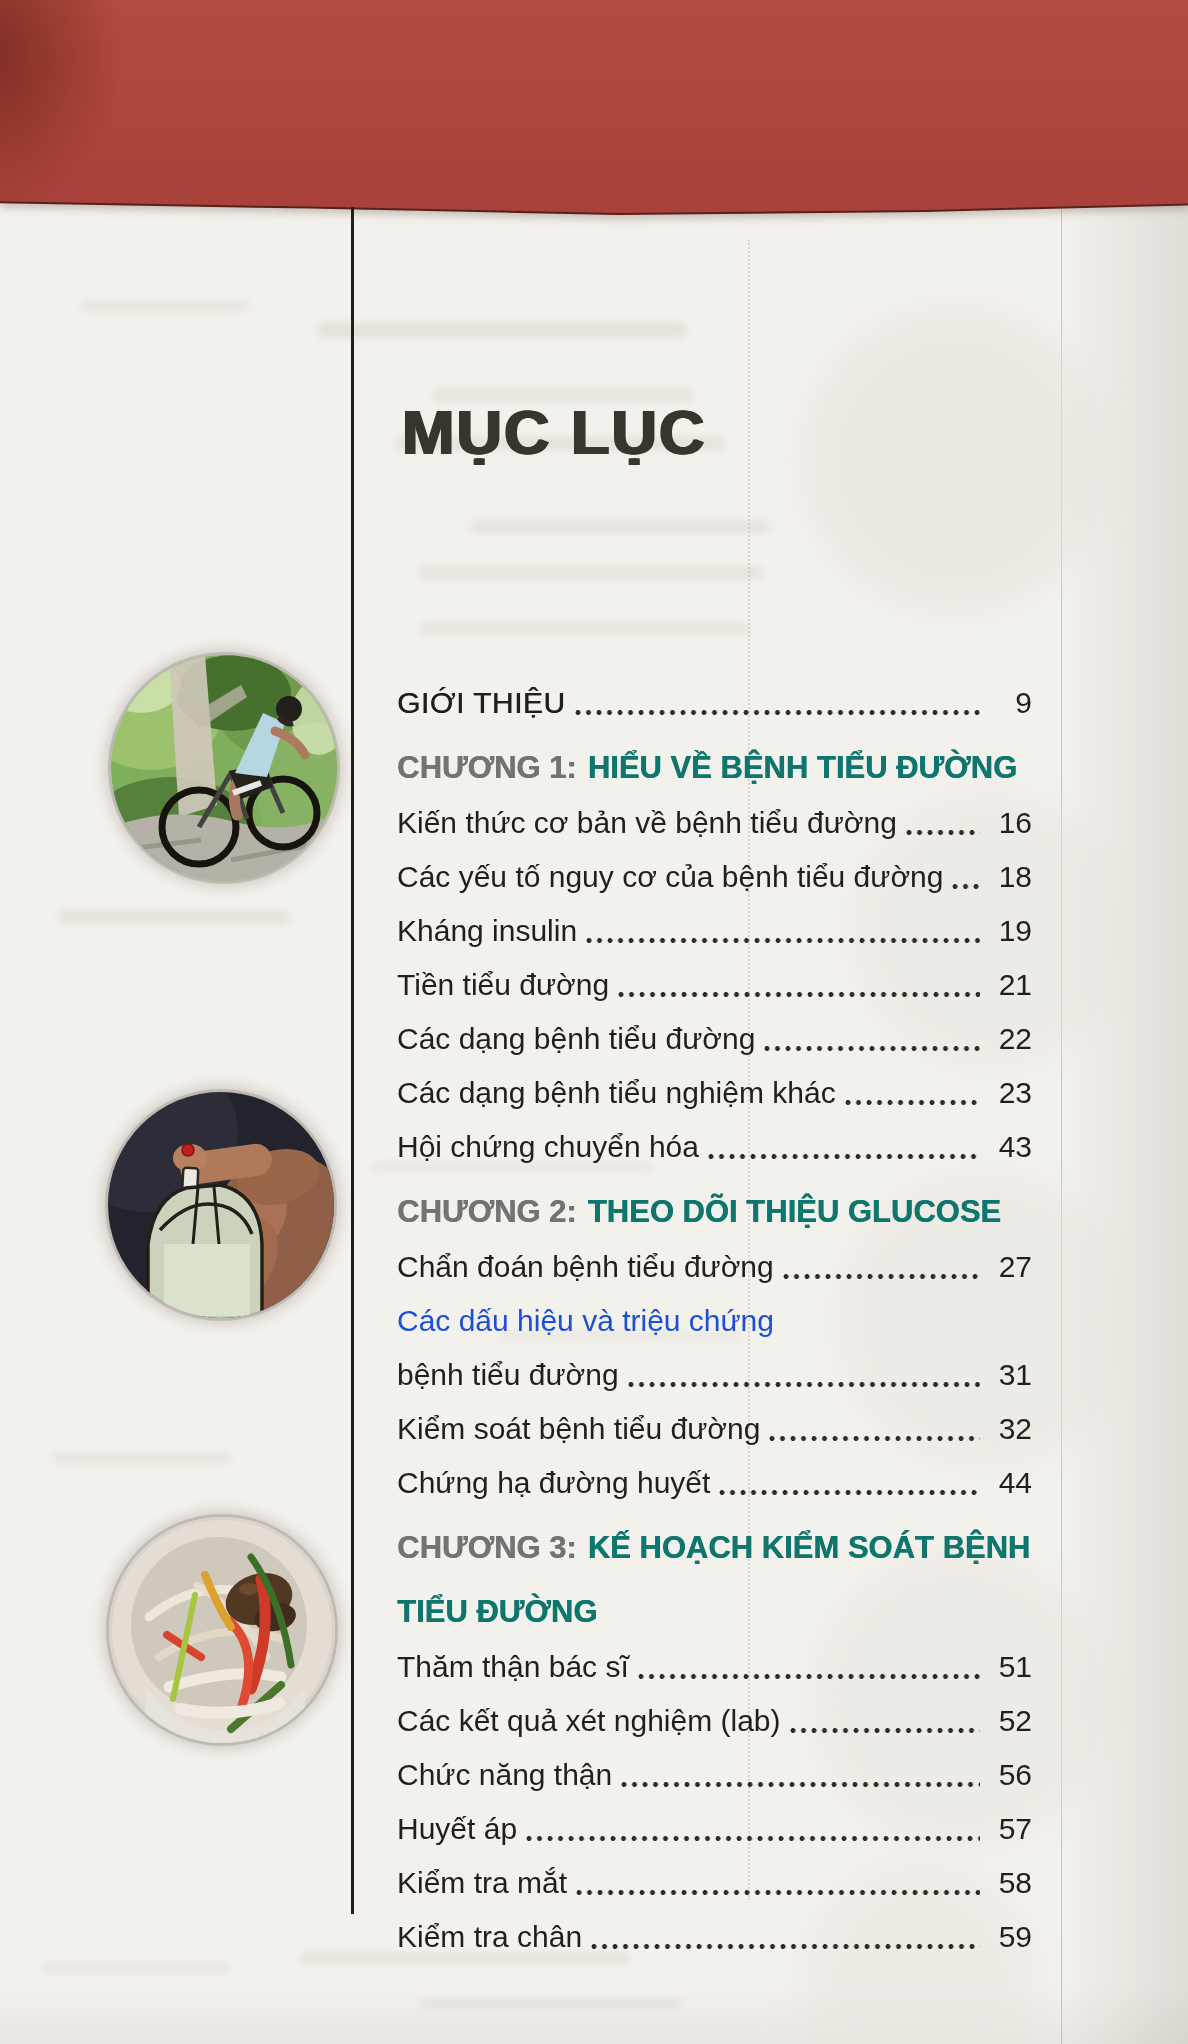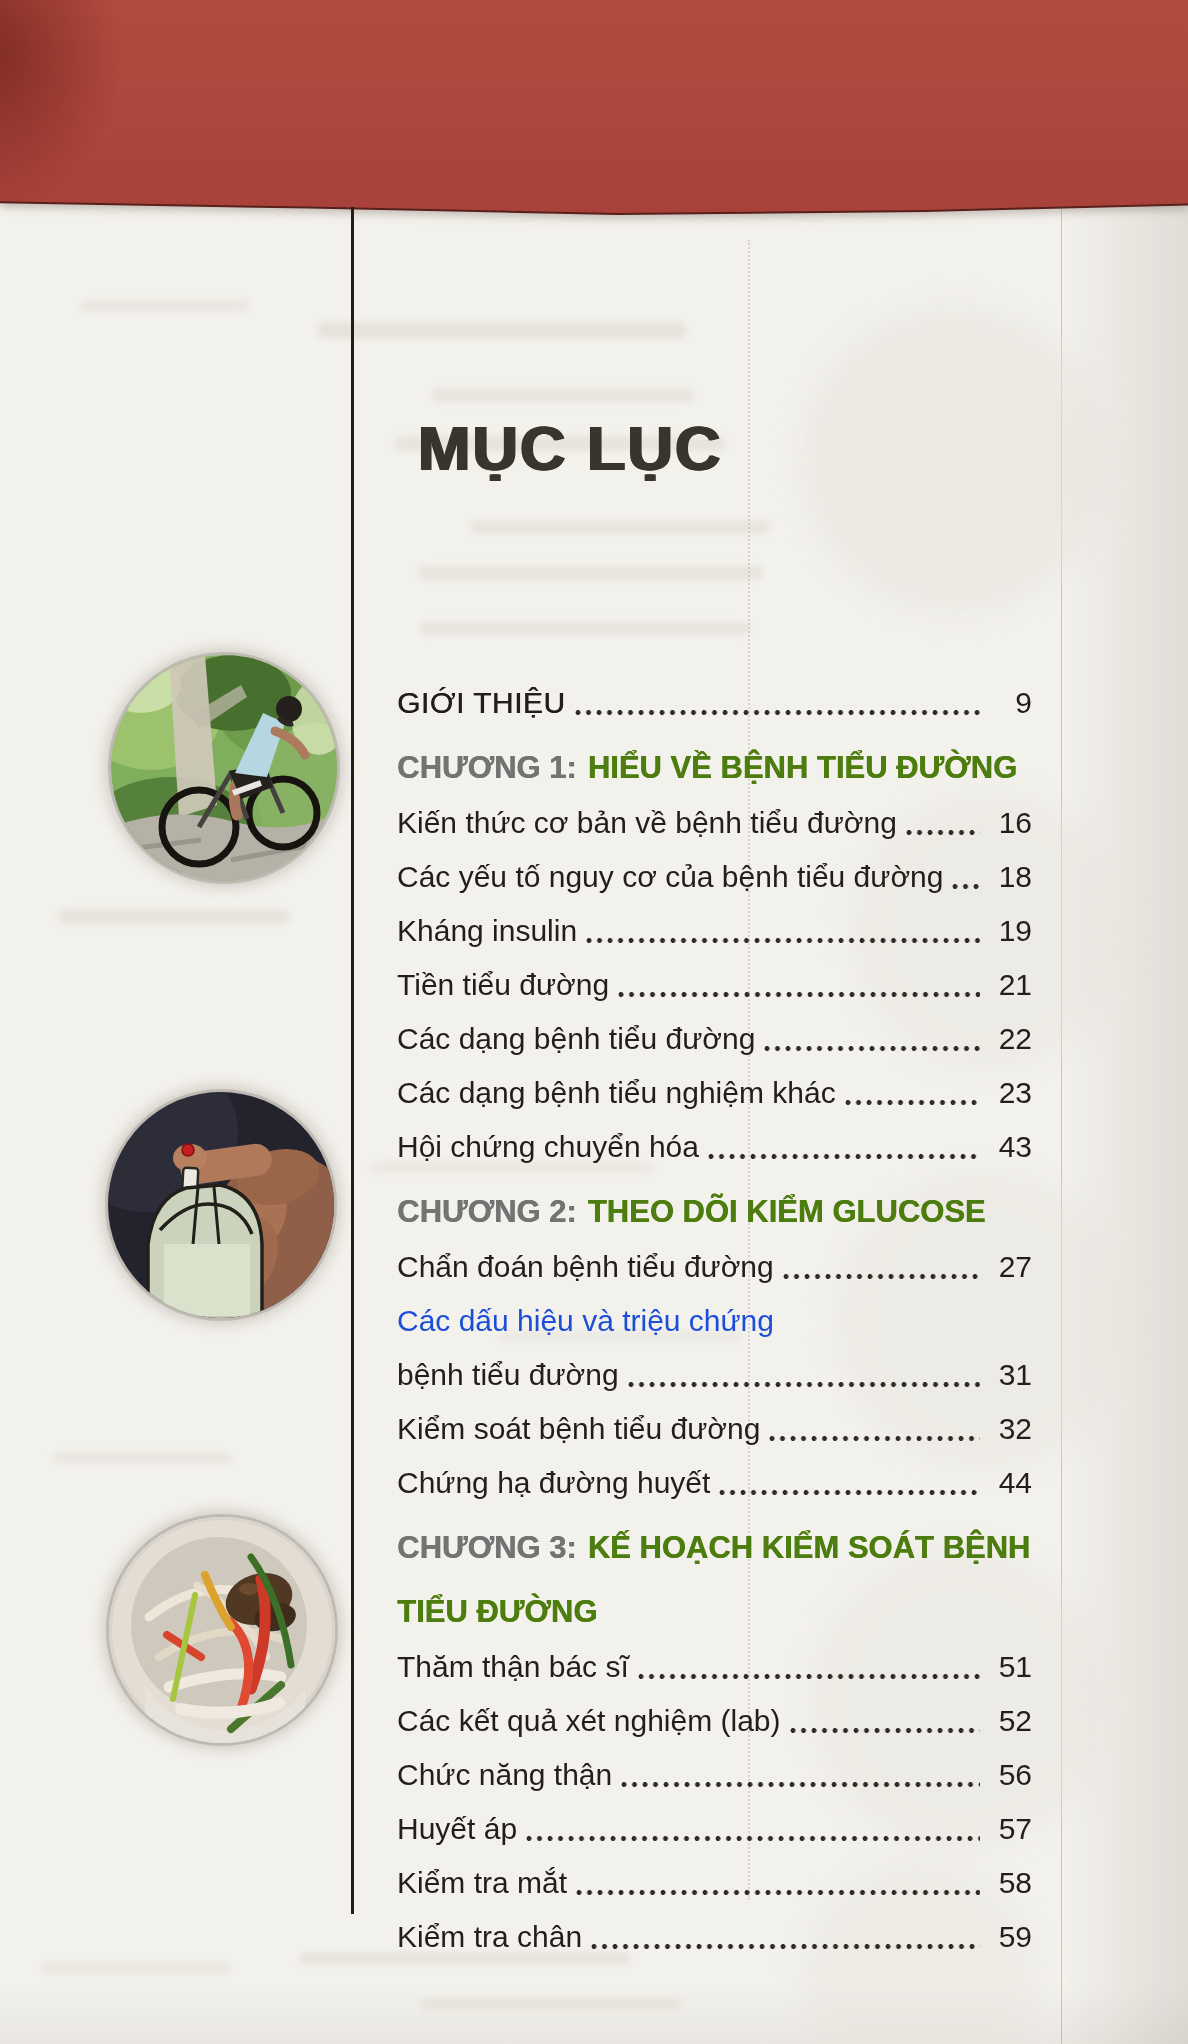--- a/index.html
+++ b/index.html
@@ -24,21 +24,21 @@
     background:linear-gradient(to bottom,rgba(100,90,78,0),rgba(100,90,78,.07));}
   
   .vrule{position:absolute;left:351px;top:207px;width:3px;height:1707px;background:#241b16;}
   
   .vghost{position:absolute;left:748px;top:240px;height:1660px;width:0;
     border-left:2px dotted rgba(150,138,124,.28);}
   
   .ghost{position:absolute;background:#c9c4ba;border-radius:6px;filter:blur(3px);}
   .blob{position:absolute;border-radius:50%;filter:blur(14px);background:#e7e4dd;}
   
-  .title{position:absolute;left:402px;top:396px;margin:16px;
+  .title{position:absolute;left:402px;top:396px;margin:0;
     font-size:63px;font-weight:700;letter-spacing:2px;color:#39342c;
     text-shadow:1.3px 0 0 currentColor,-1.3px 0 0 currentColor;}
   
   .photo{position:absolute;width:226px;height:226px;border-radius:50%;overflow:hidden;
     box-shadow:0 0 0 3px rgba(150,145,138,.38),0 0 14px 6px rgba(110,100,90,.28);}
   .photo svg{display:block;width:100%;height:100%;}
   .photo1{left:111px;top:655px;}
   .photo2{left:108px;top:1092px;}
   .photo3{left:109px;top:1517px;}
   
@@ -49,21 +49,21 @@
   .bold-row .label{font-weight:400;letter-spacing:.5px;text-shadow:.4px 0 currentColor;}
   .leader{flex:1;height:7px;margin:0 2px 4px 9px;
     background-image:radial-gradient(circle at 3px 3.5px,#2e2a25 2.1px,rgba(0,0,0,0) 2.8px);
     background-size:10.5px 7px;background-repeat:repeat-x;}
   .num{margin-left:6px;min-width:44px;text-align:right;font-size:30px;color:#221e1a;}
   .row-plain{display:flex;align-items:flex-end;height:54px;box-sizing:border-box;
     padding-bottom:10px;font-size:30px;color:#1d4ed8;}
   .chapter{display:flex;align-items:flex-end;height:56px;box-sizing:border-box;
     margin-top:10px;padding-bottom:10px;font-size:31px;font-weight:700;}
   .ch-prefix{color:#737373;margin-right:11px;text-shadow:.5px 0 currentColor;white-space:nowrap;}
-  .ch-title{color:#4d7c0f;text-shadow:.5px 0 currentColor;white-space:nowrap;}
+  .ch-title{color:#0f766e;text-shadow:.5px 0 currentColor;white-space:nowrap;}
   .chapter-line2{margin-top:12px;height:52px;color:#7e1f1c;text-shadow:.5px 0 currentColor;align-items:flex-end;}
 </style>
 </head>
 <body>
 
 <div class="band-wrap">
     <div class="band"></div>
   </div>
 
 <div class="right-shade"></div>
@@ -207,21 +207,21 @@
       <span class="leader"></span>
       <span class="num">23</span>
     </div>
     <div class="row">
       <span class="label">Hội chứng chuyển hóa</span>
       <span class="leader"></span>
       <span class="num">43</span>
     </div>
     <div class="chapter">
       <span class="ch-prefix">CHƯƠNG 2:</span>
-      <span class="ch-title">THEO DÕI KIỂM GLUCOSE</span>
+      <span class="ch-title">THEO DÕI THIỆU GLUCOSE</span>
     </div>
     <div class="row">
       <span class="label">Chẩn đoán bệnh tiểu đường</span>
       <span class="leader"></span>
       <span class="num">27</span>
     </div>
     <div class="row-plain">
       <span class="label">Các dấu hiệu và triệu chứng</span>
     </div>
     <div class="row">

